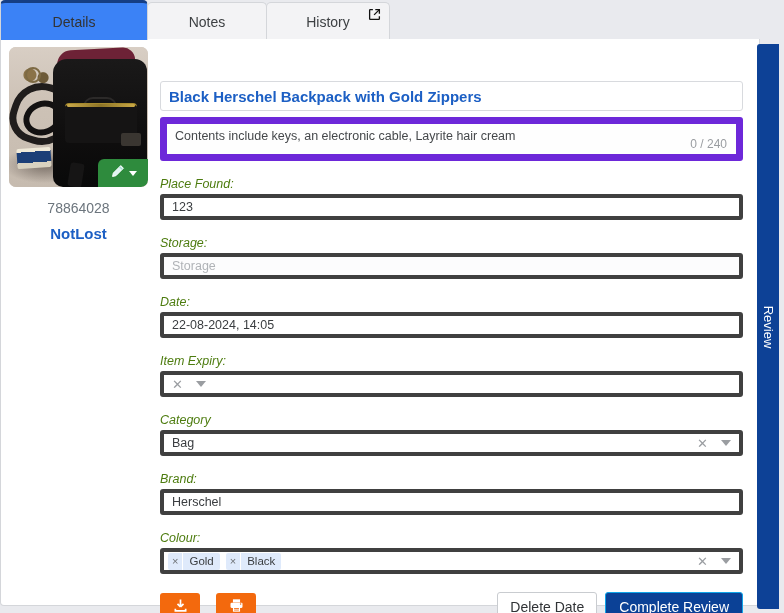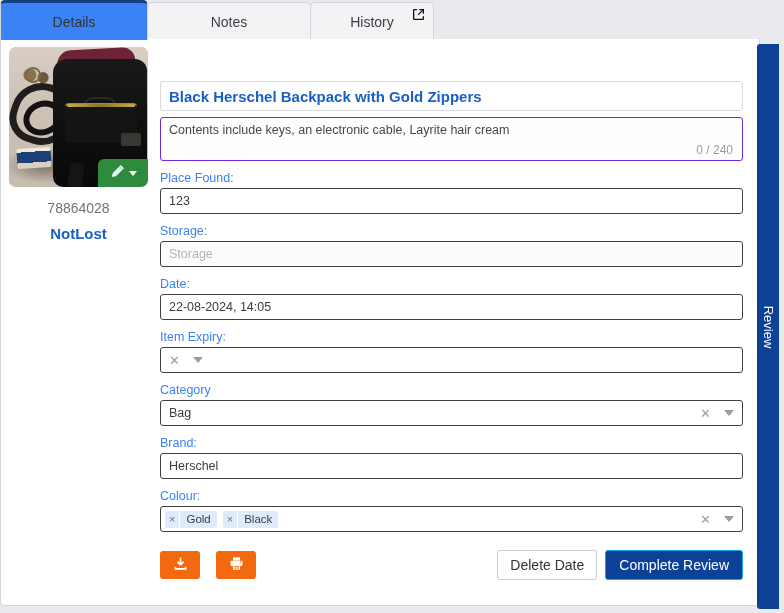--- a/index.html
+++ b/index.html
@@ -24,21 +24,21 @@
     font-size: 14px; color: #3d4043;
     background: #f3f3f5;
     border: 1px solid #d4d6da;
     border-bottom: none;
     border-radius: 5px 5px 0 0;
     margin-right: -1px;
     position: relative;
     cursor: pointer;
   }
   .tab-details { width: 148px; }
-  .tab-notes   { width: 164px; }
+  .tab-notes   { width: 120px; }
   .tab-history { width: 124px; }
   .tab.active {
     background: #3b82f6;
     border-top: 3px solid #153e85;
     color: #333;
     height: 40px;
     z-index: 3;
   }
   .popout-icon {
     position: absolute; top: 5px; right: 8px;
@@ -193,39 +193,40 @@
     font-family: "Liberation Sans", sans-serif;
     font-size: 15px; font-weight: bold; color: #1c5fc4;
     padding: 0 8px;
     background: #fff;
     outline: none;
     margin-top: 28px;
   }
   .desc-box {
     margin-top: 6px;
     width: 100%; height: 44px;
-    border: 1px solid #6d28d9; border-radius: 3px;
+    border: 7px solid #6d28d9; border-radius: 3px;
     background: #fefefe;
     position: relative;
     padding: 5px 8px;
   }
   .desc-text {
     font-size: 12.5px; color: #45484b; line-height: 1.25;
   }
   .counter {
     position: absolute; right: 9px; bottom: 3px;
     font-size: 12px; color: #9a9da1;
   }
   .fld-label {
-    font-size: 12.5px; color: #3b82f6;
-    margin: 10px 0 3px 0;
+    font-size: 12.5px; color: #4d7c0f;
+    margin: 16px 0 3px 0;
+    font-style: italic;
   }
   .fld {
     width: 100%; height: 26px;
-    border: 1px solid #404040; border-radius: 3px;
+    border: 4px solid #404040; border-radius: 3px;
     background: #ffffff;
     display: flex; align-items: center;
     padding: 0 8px;
     font-size: 12.5px; color: #3a3d40;
     position: relative;
   }
   .fld.placeholder-fld { color: #b0b3b7; background: #fcfcfd; }
   .fld .val { flex: 1; overflow: hidden; white-space: nowrap; }
   .sel-icons {
     display: flex; align-items: center; gap: 13px;

